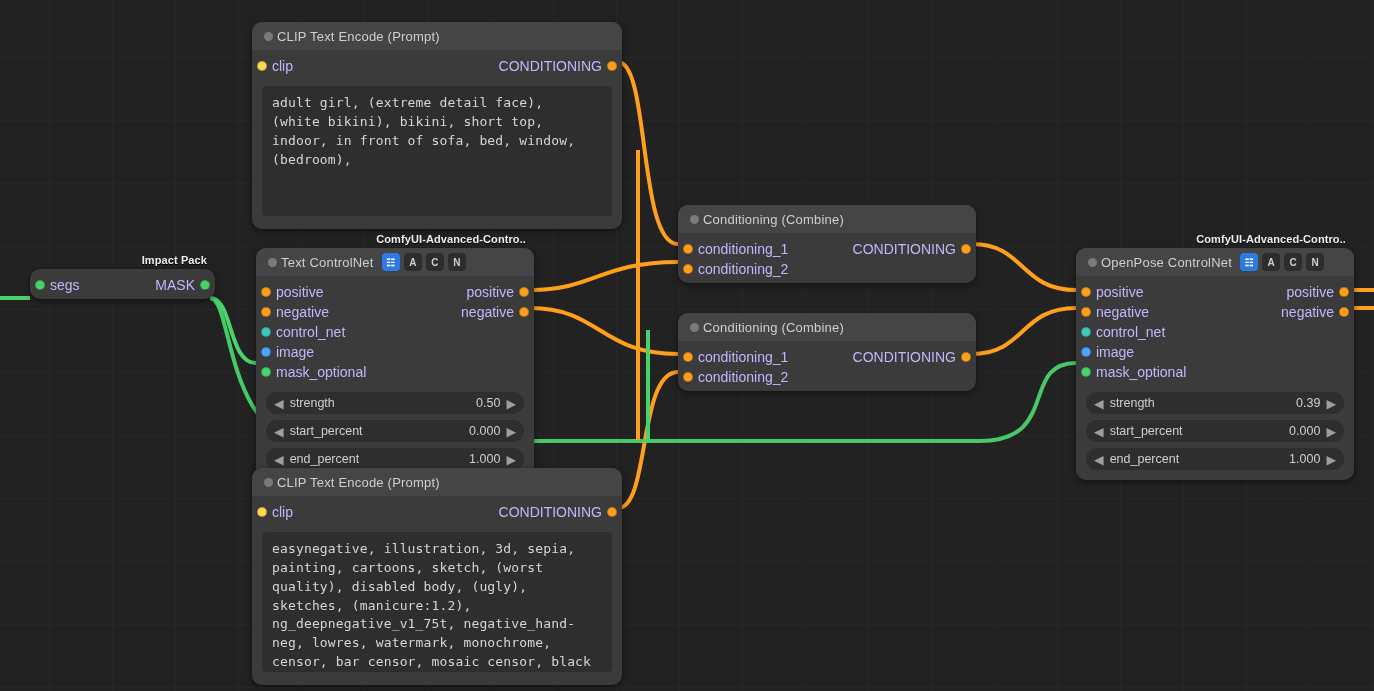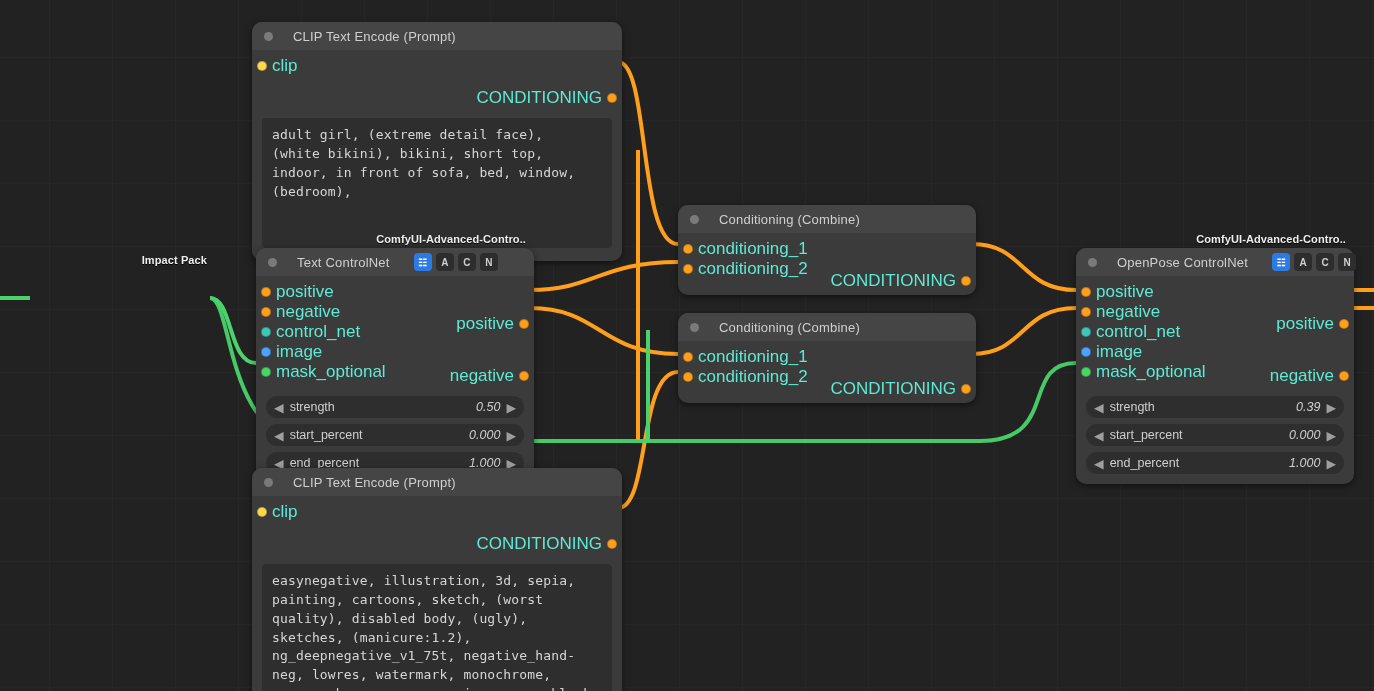--- a/index.html
+++ b/index.html
@@ -21,21 +21,21 @@
 
     .node {
       position: absolute;
       background: #3b3b3b;
       border-radius: 10px;
       box-shadow: 0 2px 6px rgba(0,0,0,.5);
       color: #b6b6b6;
       font-size: 13px;
     }
     .node-title {
-      display: flex; align-items: center; gap: 20px;
+      display: flex; align-items: center; gap: 4px;
       height: 28px; padding: 0 12px;
       background: #454545;
       border-top-left-radius: 10px; border-top-right-radius: 10px;
       color: #cfcfcf;
       cursor: move;
     }
     .node-title .t-dot {
       width: 9px; height: 9px; border-radius: 50%;
       background: #7a7a7a;
       flex: 0 0 auto;
@@ -50,50 +50,50 @@
       letter-spacing:-.5px;
     }
     .mini-icon.dk { background:#2d2d2d; color:#cfcfcf; font-weight:600; }
     .ports { padding: 6px 10px 4px; }
     .port-row {
       display: flex; align-items: center;
       height: 20px;
       position: relative;
     }
     .port-row.left { justify-content: flex-start; }
-    .port-row.right { justify-content: flex-end; margin-top: 32px; }
+    .port-row.right { justify-content: flex-end; }
     .port-row .dot {
       width: 10px; height: 10px; border-radius: 50%;
       position: absolute; top: 5px;
       border: 1.5px solid rgba(0,0,0,.25);
     }
     .port-row.left .dot { left: -5px; }
     .port-row.right .dot { right: -5px; }
     .port-label {
-      font-size: 17px; color: #5eead4;
+      font-size: 14px; color: #c4b5fd;
       padding: 0 10px;
       white-space: nowrap;
     }
     .port-row.right .port-label { text-align: right; }
 
     .dual .grid2 {
       display: grid; grid-template-columns: 1fr 1fr;
     }
 
     .param {
       display:flex; align-items:center;
       background:#2e2e2e; color:#cfcfcf;
       border-radius:12px;
       height:22px; padding:0 6px; margin-top:6px;
       font-size:12.5px;
       cursor: ew-resize;
     }
     .param .arrow { color:#9e9e9e; padding:0 2px; user-select:none; }
     .param .pname { padding-left:4px; }
-    .param .pval { margin-left:auto; padding-right:4px; font-variant-numeric: tabular-nums; font-style: italic; }
+    .param .pval { margin-left:auto; padding-right:4px; font-variant-numeric: tabular-nums; }
 
     .ta-wrap { padding: 6px 10px 10px; }
     .textarea {
       width:100%; min-height:150px;
       background:#2e2e2e; color:#d6d6d6;
       border:none; outline:none; resize:none;
       font-family: "Menlo", "Consolas", monospace;
       font-size:13px; line-height:1.45;
       padding:8px 10px; border-radius:4px;
       letter-spacing:.15px;
@@ -141,20 +141,32 @@
 
   <path d="M638,150 L638,440" stroke="#ff9f1c" stroke-width="4" fill="none"></path>
 
   <path d="M648,330 L648,441" stroke="#49d36a" stroke-width="4" fill="none"></path>
 
   <path d="M-30,298 C0,298 0,298 30,298" stroke="#49d36a" stroke-width="4" fill="none"></path>
 </svg>
 
 <div class="node" style="left:30px; top:269px; width:185px;">
   <div class="tag">Impact Pack</div>
+  <div class="ports dual">
+    <div class="grid2">
+      <div class="port-row left">
+          <span class="dot c-green"></span>
+          <span class="port-label">segs</span>
+        </div>
+      <div class="port-row right">
+          <span class="port-label">MASK</span>
+          <span class="dot c-green"></span>
+        </div>
+    </div>
+  </div>
 </div>
 
 <div class="node" style="left:252px; top:22px; width:370px;">
   <div class="node-title">
     <span class="t-dot"></span>
     <span class="t-text">CLIP Text Encode (Prompt)</span>
   </div>
   <div class="ports dual">
     <div class="grid2">
       <div class="port-row left">

